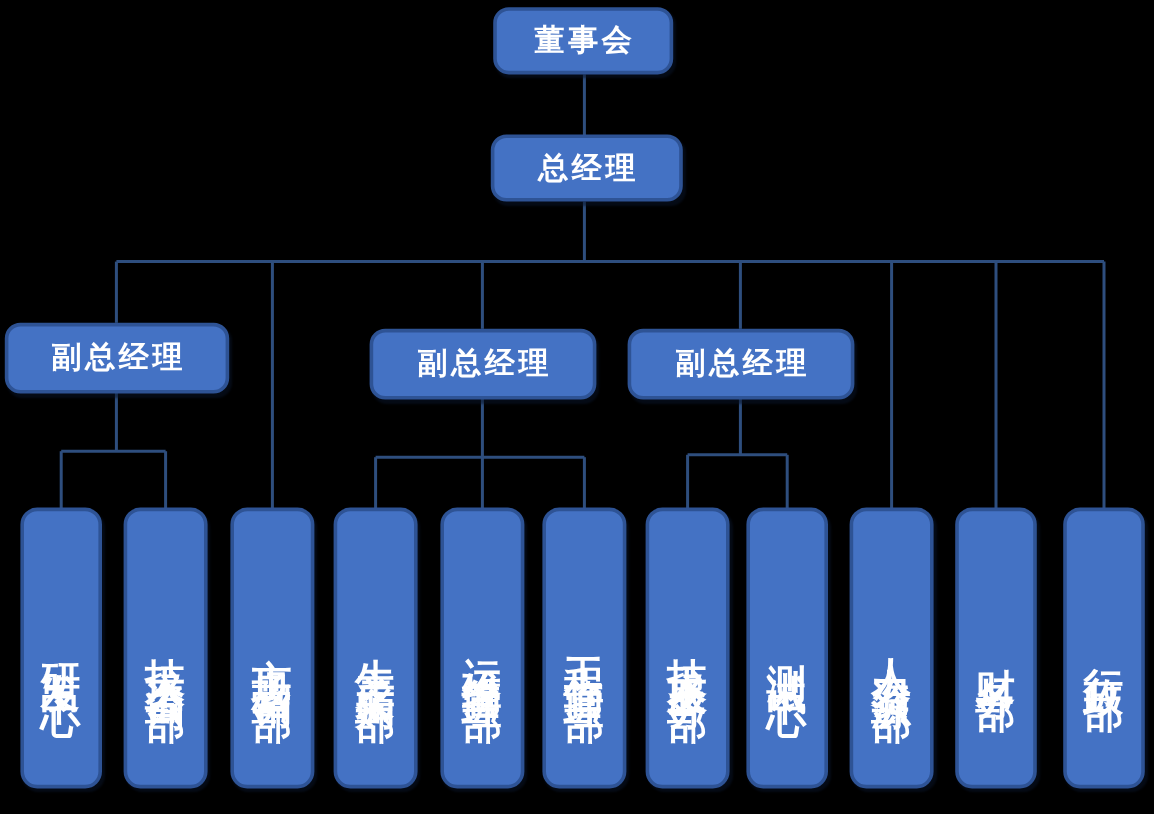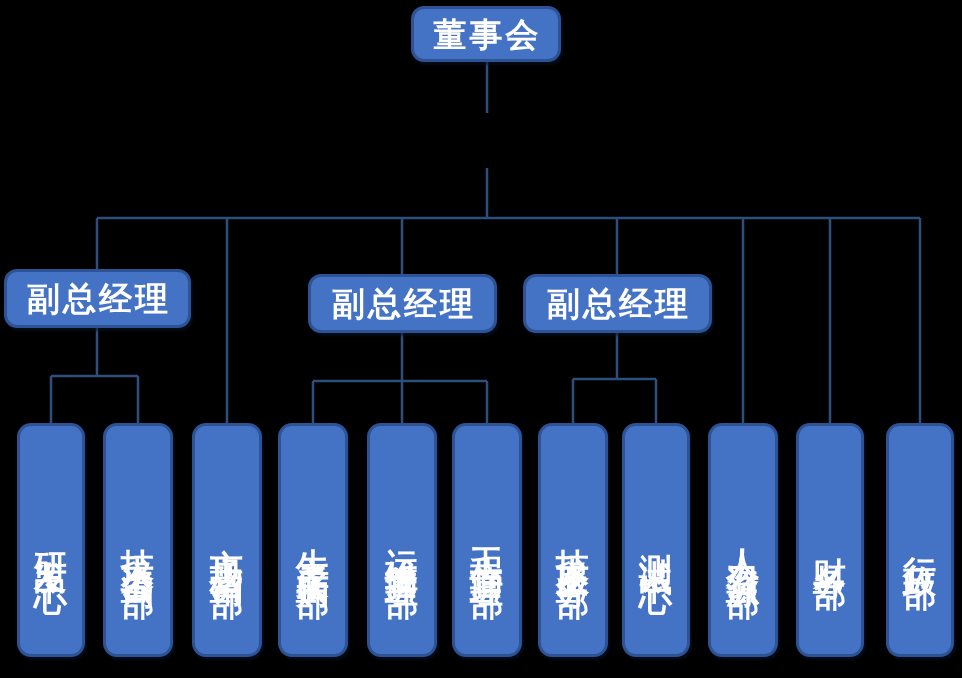--- a/index.html
+++ b/index.html
@@ -32,23 +32,24 @@
     color:var(--text);
     box-shadow:2px 3px 2px rgba(10,20,40,0.55);
   }
   .node .lbl{
     font-weight:bold;
     color:var(--text);
     line-height:1;
     white-space:nowrap;
   }
   .node.h .lbl{
-    font-size:33px;
+    font-size:25px;
     letter-spacing:3px;
     text-indent:3px;
+    font-family:Liberation Serif, serif;
   }
   .node.v{border-radius:14px;}
   .node.v .lbl{
     writing-mode:vertical-rl;
     text-orientation:upright;
     font-size:33px;
     letter-spacing:9px;
     margin-bottom:-9px;
   }
 </style>
@@ -86,20 +87,23 @@
     <line x1="617" y1="332" x2="617" y2="379"></line>
     <line x1="573" y1="379" x2="656" y2="379"></line>
     <line x1="573" y1="379" x2="573" y2="424"></line>
     <line x1="656" y1="379" x2="656" y2="424"></line>
   </svg>
 
   <div class="node h" style="left:411px;top:6px;width:150px;height:56px">
     <span class="lbl">董事会</span>
   </div>
 
+  <div class="node h" style="left:409px;top:112px;width:160px;height:56px">
+    <span class="lbl">总经理</span>
+  </div>
 
   <div class="node h" style="left:4px;top:269px;width:187px;height:59px">
     <span class="lbl">副总经理</span>
   </div>
   <div class="node h" style="left:308px;top:274px;width:189px;height:59px">
     <span class="lbl">副总经理</span>
   </div>
   <div class="node h" style="left:523px;top:274px;width:189px;height:59px">
     <span class="lbl">副总经理</span>
   </div>

